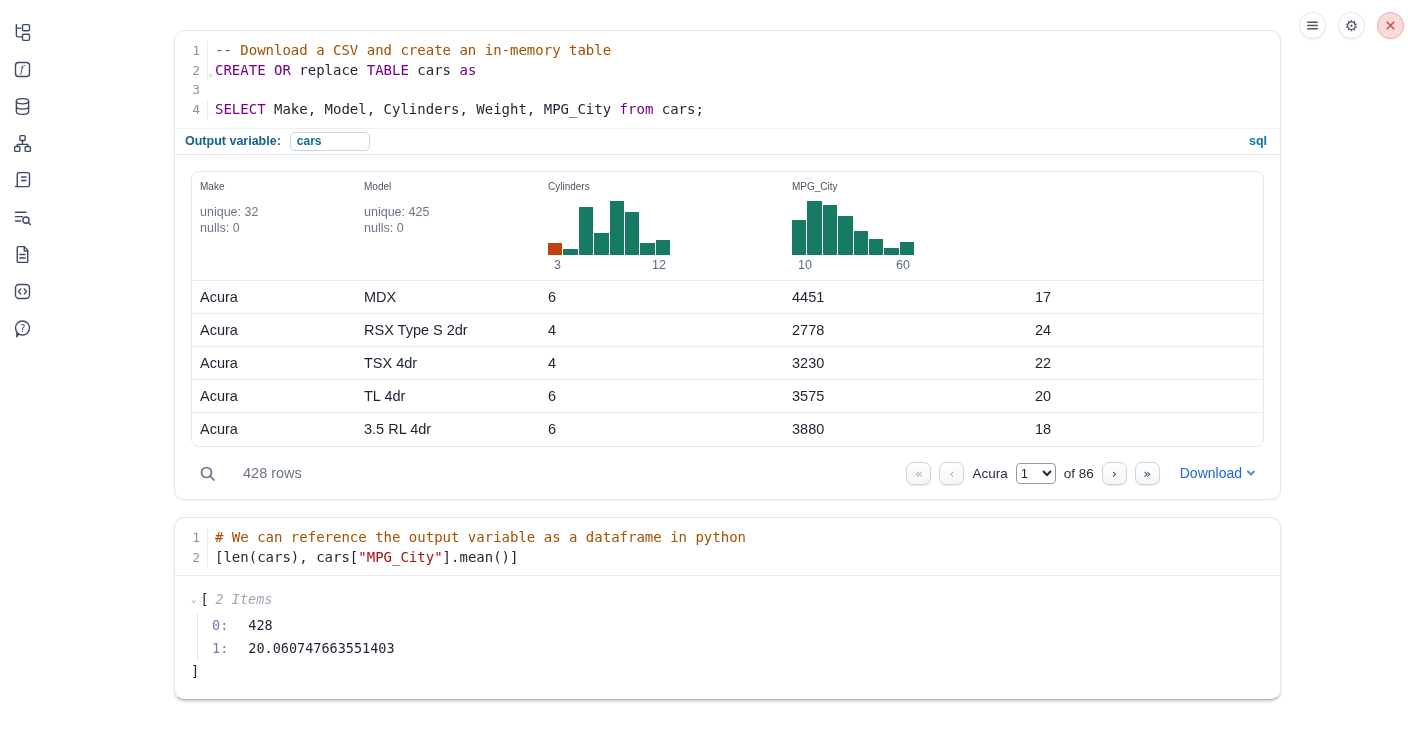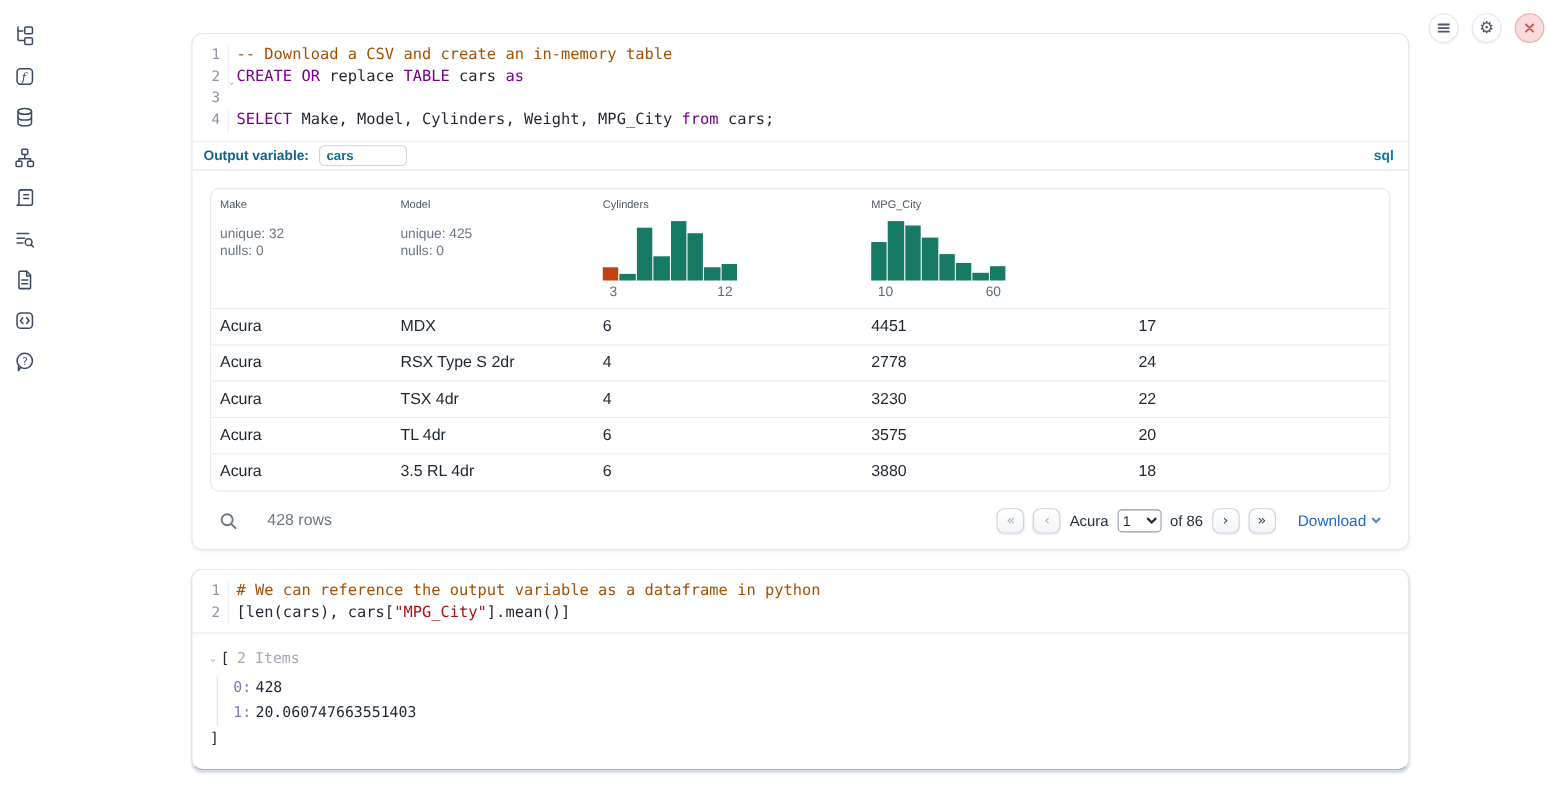--- a/index.html
+++ b/index.html
@@ -68,25 +68,25 @@
   .pg-btn.disabled { color:#a7afbc; }
   .page-select { height:21px; width:40px; border:1px solid #8f9aa8; border-radius:4px; font-size:13px; color:#1f2937; background:#fff; }
   .download { color:#2067d6; font-size:14px; display:flex; align-items:center; gap:4px; margin-left:12px; cursor:pointer; }
   .chev-down svg { width:10px; height:10px; stroke:currentColor; fill:none; stroke-width:2; stroke-linecap:round; }
   .download .chev-down { color:#5b8bd6; }
 
   
   .pyout { padding:15px 16px 18px; font-family:"DejaVu Sans Mono", monospace; font-size:13.5px; color:#1d2433; }
   .tree-head { display:flex; align-items:center; }
   .tree-chevron { color:#8b93a7; font-size:9px; margin-right:4px; cursor:pointer; }
-  .items-label { color:#a3a9b3; margin-left:7px; }
+  .items-label { font-style:italic; color:#a3a9b3; margin-left:7px; }
   .tree-body { border-left:1px solid #dfe3e9; margin-left:6px; padding-left:14px; margin-top:7px; margin-bottom:2px; }
   .tree-entry { line-height:23px; }
   .tree-key { color:#7878b5; }
-  .tree-val { color:#1d2433; margin-left:4px;text-align:right; }
+  .tree-val { color:#1d2433; margin-left:20px;text-align:right; }
   .tree-close { line-height:19px; }
 </style>
 </head>
 <body>
 
 <div class="sidebar">
   <div class="side-icon">
     <svg viewBox="0 0 24 24">
         <path d="M5 3v12a2 2 0 0 0 2 2h4"></path>
         <path d="M5 7h5"></path>

